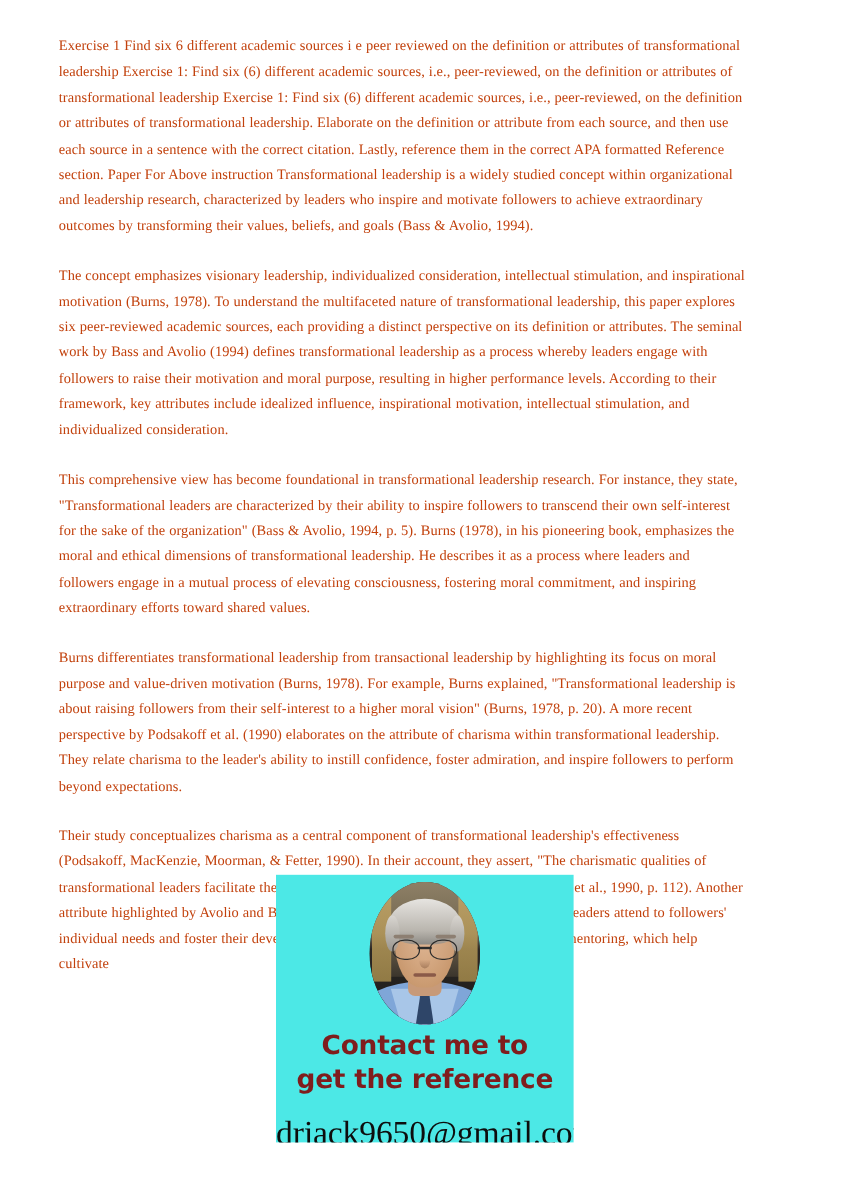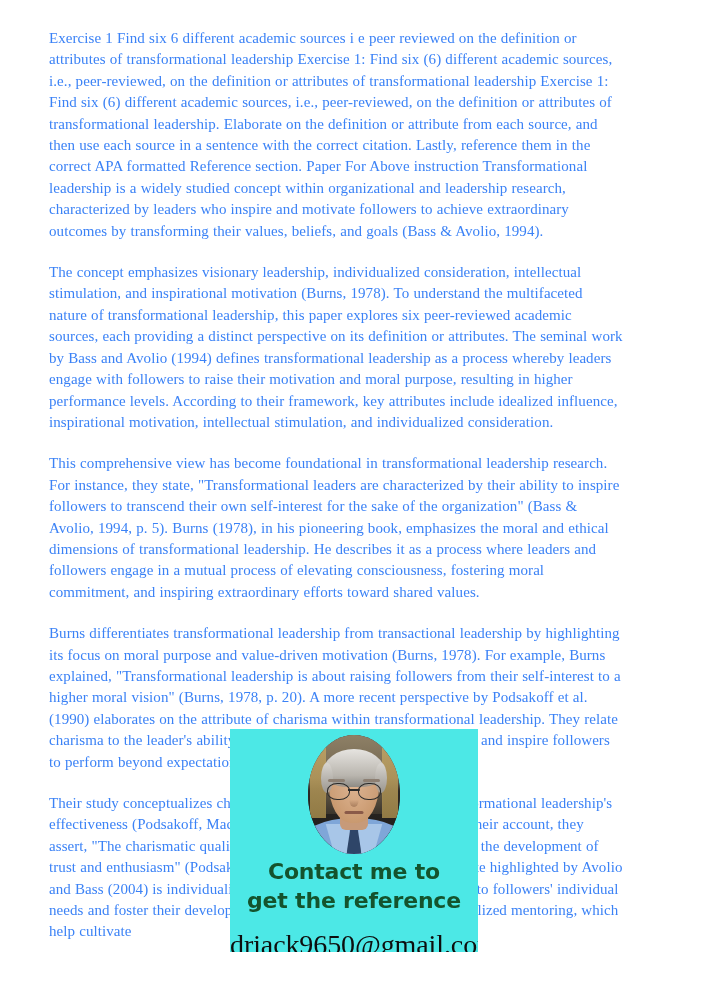--- a/index.html
+++ b/index.html
@@ -28,23 +28,23 @@
 
   #doc-body {
     position: absolute;
     left: 49px;
     top: 28px;
     width: 574px;
   }
 
   .para {
     font-family: "Liberation Serif", "DejaVu Serif", serif;
-    font-size: 15px;
+    font-size: 12px;
     line-height: 21.4px;
-    color: #3b82f6;
+    color: #c2410c;
     margin: 0 0 20px 0;
     text-align: left;
     letter-spacing: 0.005em;
     word-spacing: 0.02em;
   }
   .para:last-child { margin-bottom: 0; }
 
   
   #contact-overlay {
     position: absolute;
@@ -165,21 +165,21 @@
     left: 0; right: 0;
     top: 128px;
     text-align: center;
   }
   .ov-line {
     display: block;
     font-family: "DejaVu Sans", "Liberation Sans", sans-serif;
     font-weight: bold;
     font-size: 22px;
     line-height: 29px;
-    color: #14532d;
+    color: #7f1d1d;
     letter-spacing: -0.2px;
   }
   #overlay-email {
     display: block;
     margin-top: 17px;
     font-family: "Liberation Serif", "DejaVu Serif", serif;
     font-weight: normal;
     font-size: 28px;
     line-height: 26px;
     color: #0d0d0d;

